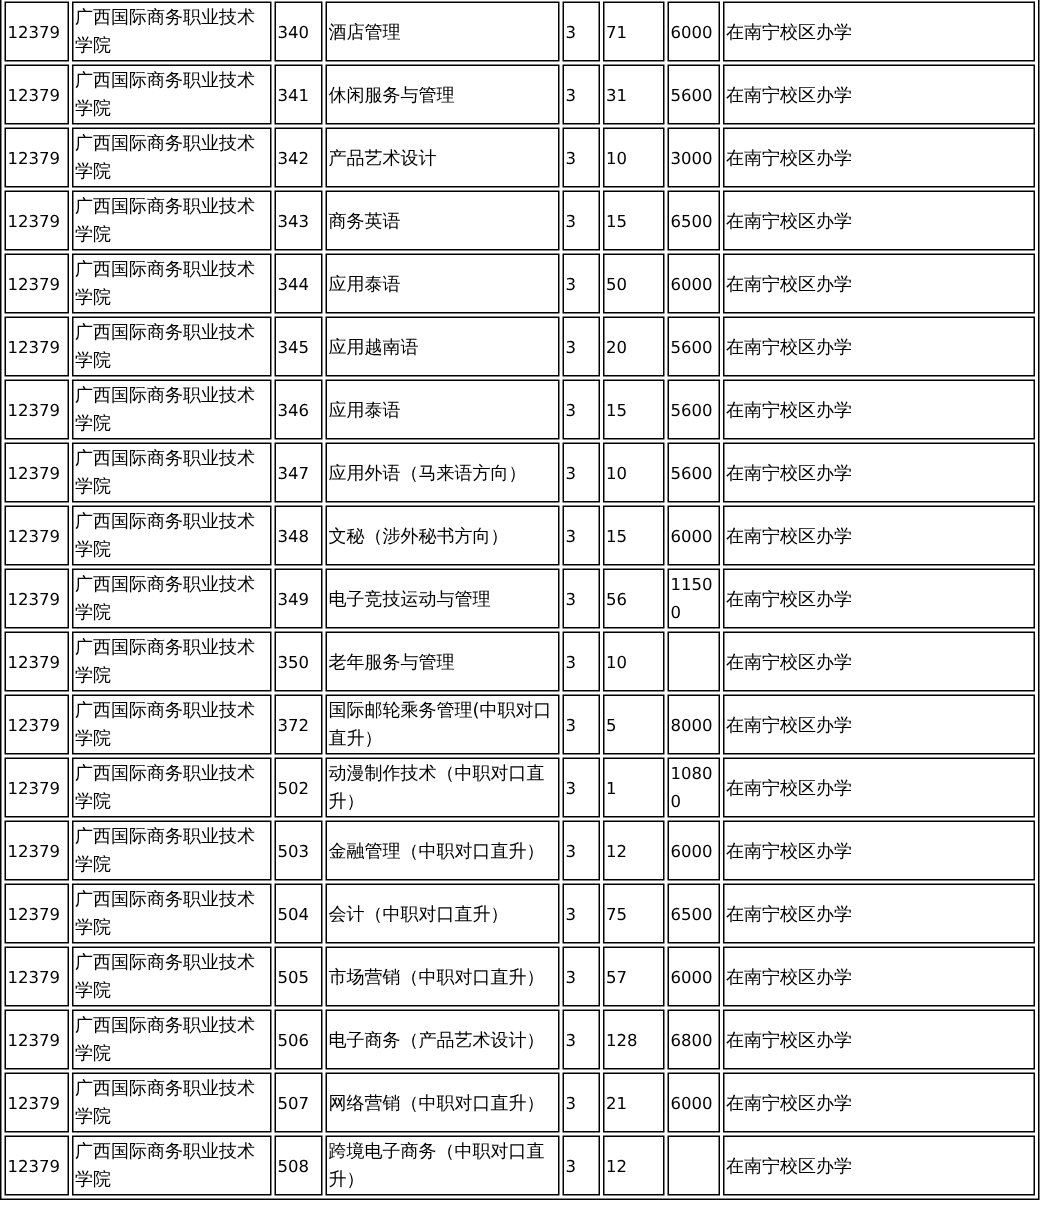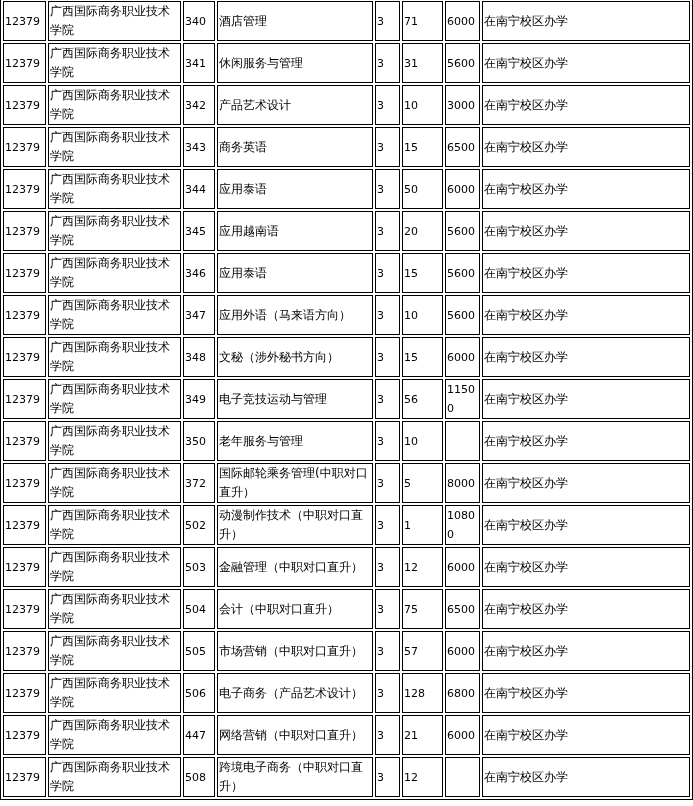--- a/index.html
+++ b/index.html
@@ -211,21 +211,21 @@
         <td class="num">506</td>
         <td>电子商务（产品艺术设计）</td>
         <td class="num">3</td>
         <td class="num">128</td>
         <td class="num">6800</td>
         <td>在南宁校区办学</td>
       </tr>
       <tr class="row">
         <td class="num">12379</td>
         <td>广西国际商务职业技术学院</td>
-        <td class="num">447</td>
+        <td class="num">507</td>
         <td>网络营销（中职对口直升）</td>
         <td class="num">3</td>
         <td class="num">21</td>
         <td class="num">6000</td>
         <td>在南宁校区办学</td>
       </tr>
       <tr class="row">
         <td class="num">12379</td>
         <td>广西国际商务职业技术学院</td>
         <td class="num">508</td>

